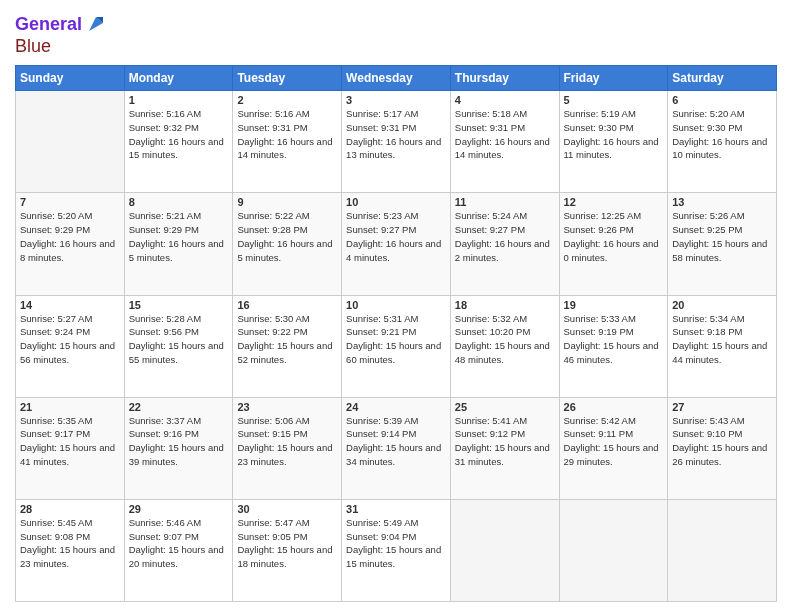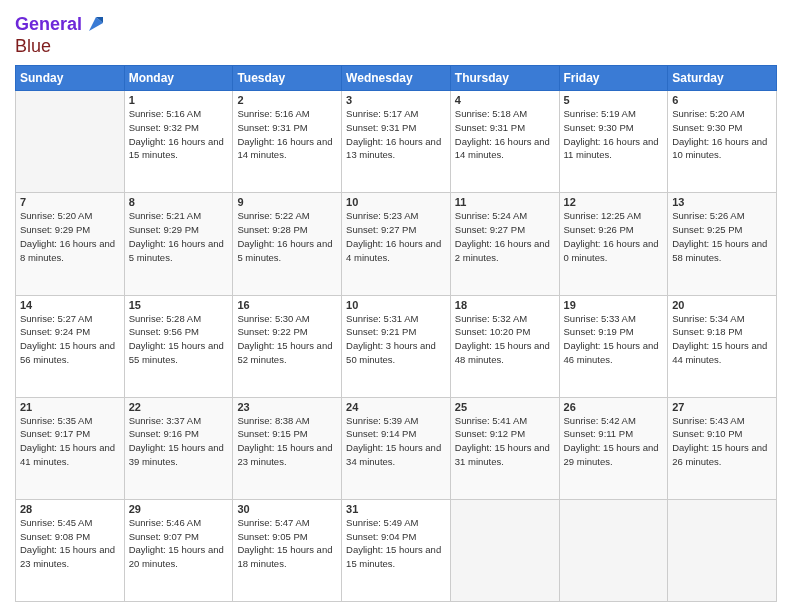--- a/index.html
+++ b/index.html
@@ -252,21 +252,21 @@
           <span>Sunrise: 5:30 AM</span><br>
           <span>Sunset: 9:22 PM</span><br>
           <span>Daylight: 15 hours and 52 minutes.</span>
         </div>
           </td>
           <td>
             <span class="day-num">10</span>
         <div class="day-info">
           <span>Sunrise: 5:31 AM</span><br>
           <span>Sunset: 9:21 PM</span><br>
-          <span>Daylight: 3 hours and 50 minutes.</span>
+          <span>Daylight: 15 hours and 60 minutes.</span>
         </div>
           </td>
           <td>
             <span class="day-num">18</span>
         <div class="day-info">
           <span>Sunrise: 5:32 AM</span><br>
           <span>Sunset: 10:20 PM</span><br>
           <span>Daylight: 15 hours and 48 minutes.</span>
         </div>
           </td>
@@ -300,21 +300,21 @@
             <span class="day-num">22</span>
         <div class="day-info">
           <span>Sunrise: 3:37 AM</span><br>
           <span>Sunset: 9:16 PM</span><br>
           <span>Daylight: 15 hours and 39 minutes.</span>
         </div>
           </td>
           <td>
             <span class="day-num">23</span>
         <div class="day-info">
-          <span>Sunrise: 8:38 AM</span><br>
+          <span>Sunrise: 5:06 AM</span><br>
           <span>Sunset: 9:15 PM</span><br>
           <span>Daylight: 15 hours and 23 minutes.</span>
         </div>
           </td>
           <td>
             <span class="day-num">24</span>
         <div class="day-info">
           <span>Sunrise: 5:39 AM</span><br>
           <span>Sunset: 9:14 PM</span><br>
           <span>Daylight: 15 hours and 34 minutes.</span>

